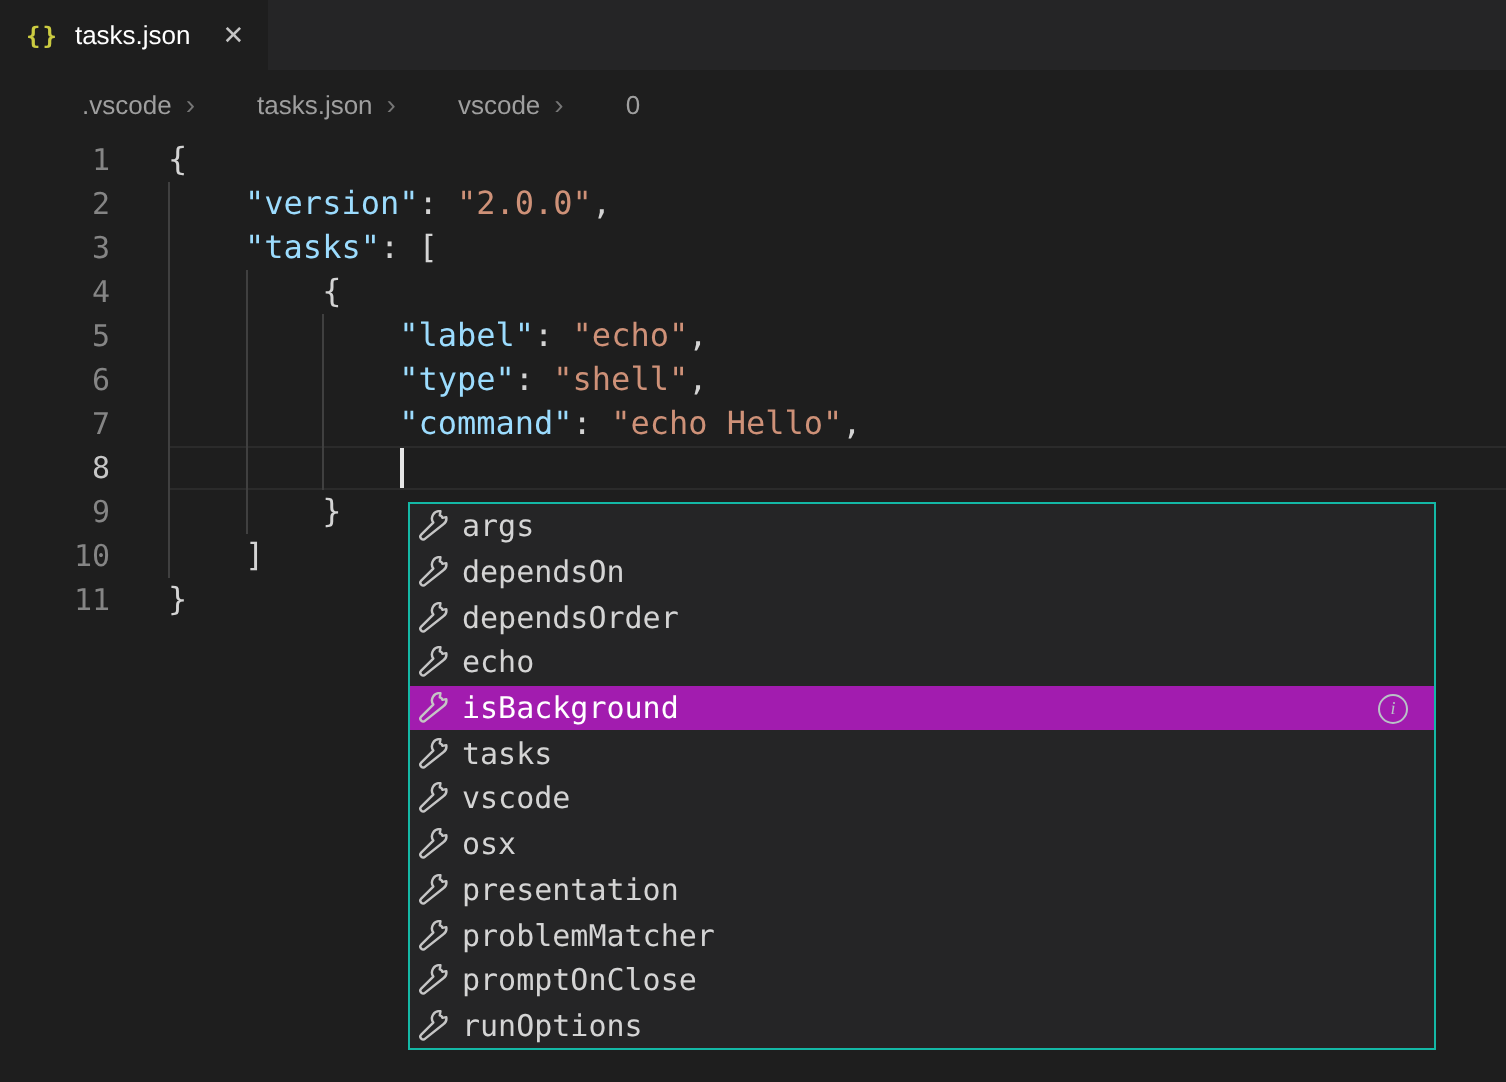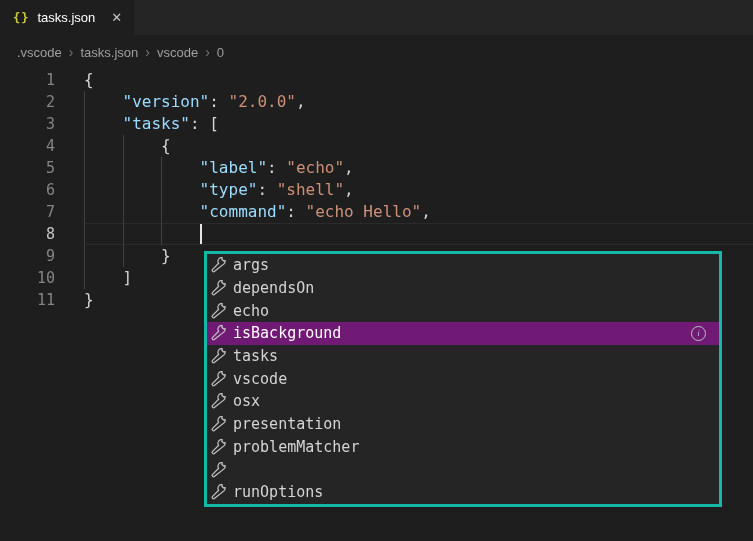--- a/index.html
+++ b/index.html
@@ -9,44 +9,44 @@
   .tab-bar{height:35px;background:#252526;display:flex;align-items:stretch;}
   .tab{background:#1e1e1e;display:flex;align-items:center;padding:0 12px 0 13px;gap:8px;
        font-size:13px;color:#ffffff;min-width:90px;}
   .tab-icon{color:#cbcb41;font:bold 12px "DejaVu Sans Mono",monospace;letter-spacing:1px;}
   .tab-label{color:#ffffff;}
   .tab-close{color:#c5c5c5;font-size:13px;margin-left:8px;cursor:pointer;}
 
   
   .breadcrumb{height:34px;display:flex;align-items:center;padding-left:17px;
               font-size:13px;color:#9f9f9f;background:#1e1e1e;}
-  .bc-item{cursor:pointer;}
+  .bc-item{cursor:pointer;margin-left:24px;}
   .bc-sep{margin:0 7px;color:#767676;font-size:14px;}
 
   
   .editor{position:absolute;left:0;top:69px;right:0;}
   .code-line{display:flex;height:22px;line-height:22px;
              font-family:"DejaVu Sans Mono",monospace;font-size:16px;}
   .ln{width:55px;flex:none;text-align:right;color:#858585;font-size:15px;}
   .code-text{position:relative;flex:1;margin-left:29px;white-space:pre;color:#d4d4d4;}
   .guide{position:absolute;top:0;bottom:0;width:1px;background:#404040;}
   .code-line.current .code-text{box-shadow:inset 0 1px 0 #2b2b2b,inset 0 -1px 0 #2b2b2b;}
   .code-line.current .ln{color:#c6c6c6;}
   .cursor{position:absolute;top:1px;bottom:1px;width:2px;background:#e6e6e6;}
   .tok-key{color:#9cdcfe;}
   .tok-str{color:#ce9178;}
   .tok-punct{color:#d4d4d4;}
   .tok-plain{color:#d4d4d4;}
 
   
   .suggest-widget{position:absolute;left:204px;top:251px;width:512px;background:#252526;
-                  border:3px solid #14b8a6;z-index:5;}
+                  border:1px solid #14b8a6;z-index:5;}
   .s-item{height:22.7px;display:flex;align-items:center;padding-left:4px;
           font-family:"DejaVu Sans Mono",monospace;font-size:15px;color:#d4d4d4;cursor:pointer;}
-  .s-item.selected{background:#701a75;color:#ffffff;}
+  .s-item.selected{background:#a21caf;color:#ffffff;}
   .s-item svg{flex:none;margin-right:6px;}
   .s-label{white-space:pre;}
   .info{margin-left:auto;margin-right:13px;flex:none;width:13px;height:13px;
         border:1px solid #b9c2c7;border-radius:50%;color:#b9c2c7;
         font:italic 9px "Liberation Serif",serif;display:flex;align-items:center;justify-content:center;}
 </style>
 </head>
 <body>
 
 <div class="app">
@@ -128,20 +128,26 @@
       <div class="s-item">
         <svg width="16" height="16" viewBox="0 0 16 16">
     <path d="M10.88 2.63 L11.22 0.65 A3.6 3.6 0 0 0 7.65 6.27 L1.6 12.3 A1.4 1.4 0 0 0 3.6 14.3 L12.66 7.15 A3.6 3.6 0 0 0 14.15 3.58 L12.18 3.92 A1.6 1.6 0 0 0 10.88 2.63 Z" fill="none" stroke="#c5c5c5" stroke-width="1.2" stroke-linejoin="round"></path>
   </svg>
         <span class="s-label">dependsOn</span>
       </div>
       <div class="s-item">
         <svg width="16" height="16" viewBox="0 0 16 16">
     <path d="M10.88 2.63 L11.22 0.65 A3.6 3.6 0 0 0 7.65 6.27 L1.6 12.3 A1.4 1.4 0 0 0 3.6 14.3 L12.66 7.15 A3.6 3.6 0 0 0 14.15 3.58 L12.18 3.92 A1.6 1.6 0 0 0 10.88 2.63 Z" fill="none" stroke="#c5c5c5" stroke-width="1.2" stroke-linejoin="round"></path>
   </svg>
+        <span class="s-label">dependsOrder</span>
+      </div>
+      <div class="s-item">
+        <svg width="16" height="16" viewBox="0 0 16 16">
+    <path d="M10.88 2.63 L11.22 0.65 A3.6 3.6 0 0 0 7.65 6.27 L1.6 12.3 A1.4 1.4 0 0 0 3.6 14.3 L12.66 7.15 A3.6 3.6 0 0 0 14.15 3.58 L12.18 3.92 A1.6 1.6 0 0 0 10.88 2.63 Z" fill="none" stroke="#c5c5c5" stroke-width="1.2" stroke-linejoin="round"></path>
+  </svg>
         <span class="s-label">echo</span>
       </div>
       <div class="s-item selected">
         <svg width="16" height="16" viewBox="0 0 16 16">
     <path d="M10.88 2.63 L11.22 0.65 A3.6 3.6 0 0 0 7.65 6.27 L1.6 12.3 A1.4 1.4 0 0 0 3.6 14.3 L12.66 7.15 A3.6 3.6 0 0 0 14.15 3.58 L12.18 3.92 A1.6 1.6 0 0 0 10.88 2.63 Z" fill="none" stroke="#c5c5c5" stroke-width="1.2" stroke-linejoin="round"></path>
   </svg>
         <span class="s-label">isBackground</span>
         <span class="info">i</span>
       </div>
       <div class="s-item">
@@ -171,20 +177,21 @@
       <div class="s-item">
         <svg width="16" height="16" viewBox="0 0 16 16">
     <path d="M10.88 2.63 L11.22 0.65 A3.6 3.6 0 0 0 7.65 6.27 L1.6 12.3 A1.4 1.4 0 0 0 3.6 14.3 L12.66 7.15 A3.6 3.6 0 0 0 14.15 3.58 L12.18 3.92 A1.6 1.6 0 0 0 10.88 2.63 Z" fill="none" stroke="#c5c5c5" stroke-width="1.2" stroke-linejoin="round"></path>
   </svg>
         <span class="s-label">problemMatcher</span>
       </div>
       <div class="s-item">
         <svg width="16" height="16" viewBox="0 0 16 16">
     <path d="M10.88 2.63 L11.22 0.65 A3.6 3.6 0 0 0 7.65 6.27 L1.6 12.3 A1.4 1.4 0 0 0 3.6 14.3 L12.66 7.15 A3.6 3.6 0 0 0 14.15 3.58 L12.18 3.92 A1.6 1.6 0 0 0 10.88 2.63 Z" fill="none" stroke="#c5c5c5" stroke-width="1.2" stroke-linejoin="round"></path>
   </svg>
+        <span class="s-label">promptOnClose</span>
       </div>
       <div class="s-item">
         <svg width="16" height="16" viewBox="0 0 16 16">
     <path d="M10.88 2.63 L11.22 0.65 A3.6 3.6 0 0 0 7.65 6.27 L1.6 12.3 A1.4 1.4 0 0 0 3.6 14.3 L12.66 7.15 A3.6 3.6 0 0 0 14.15 3.58 L12.18 3.92 A1.6 1.6 0 0 0 10.88 2.63 Z" fill="none" stroke="#c5c5c5" stroke-width="1.2" stroke-linejoin="round"></path>
   </svg>
         <span class="s-label">runOptions</span>
       </div>
     </div>
 
 </div>

